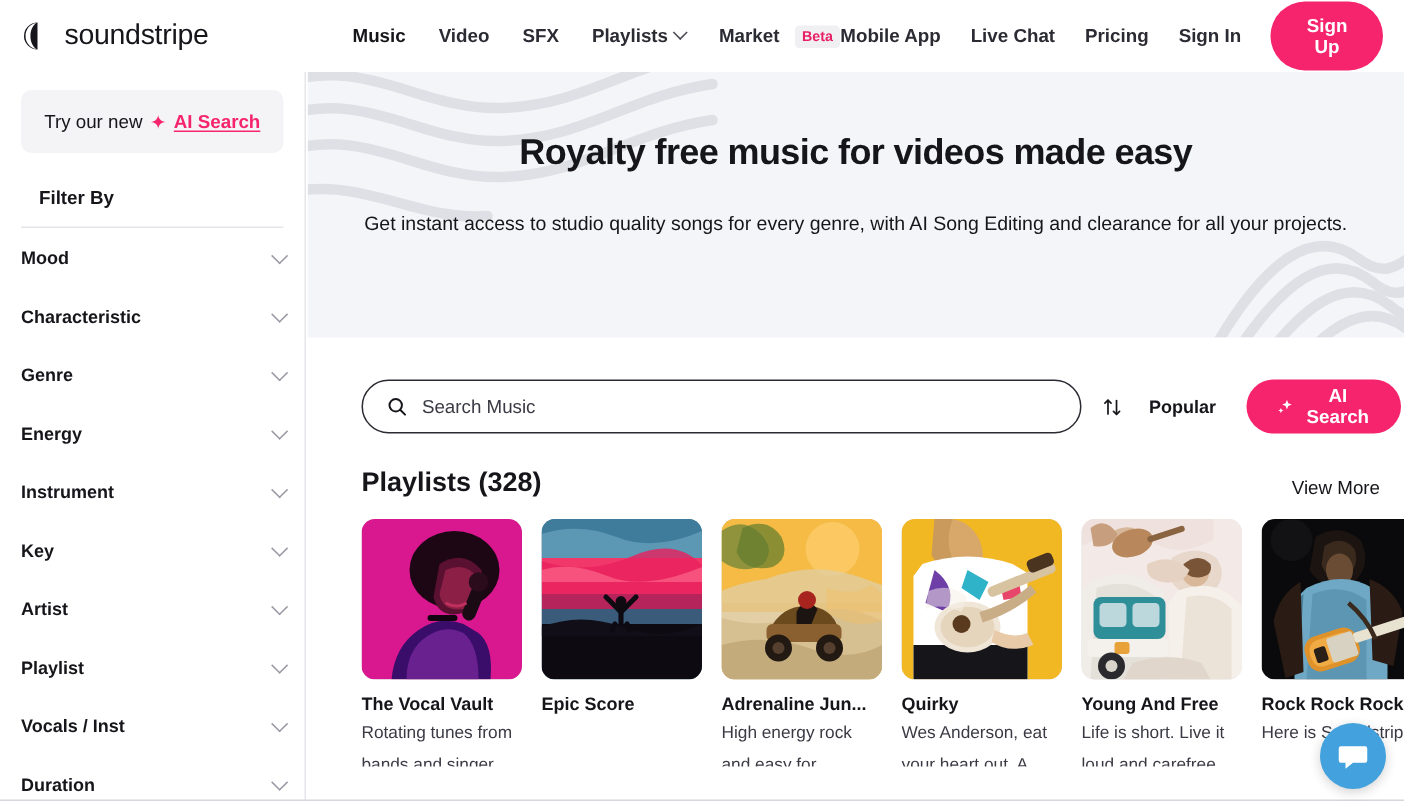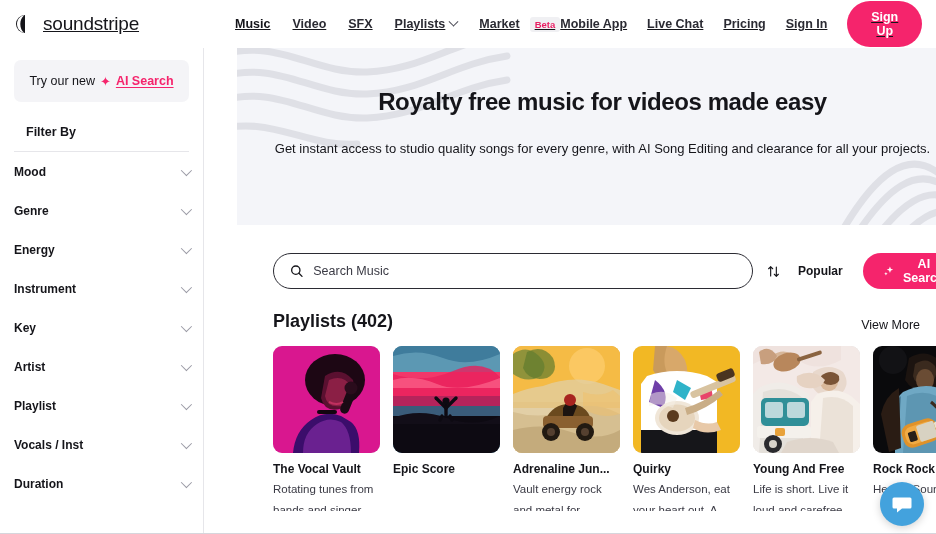--- a/index.html
+++ b/index.html
@@ -16,21 +16,20 @@
   
   .header {
     position: absolute;
     top: 0; left: 0;
     width: 936px; height: 48px;
     background: #ffffff;
     display: flex;
     align-items: center;
     padding: 0 14px 0 14px;
     z-index: 40;
-    text-decoration: underline;
   }
   .brand { display: flex; align-items: center; gap: 7px; }
   .brand-mark { width: 22px; height: 22px; position: relative; }
   .brand-name {
     font-size: 19px;
     font-weight: 400;
     letter-spacing: -0.2px;
     color: #15151a;
   }
   .nav-main {
@@ -146,21 +145,20 @@
     transform: rotate(45deg) translateY(-2px);
   }
 
   
   .content {
     position: absolute;
     top: 48px; left: 205px;
     width: 731px; height: 486px;
     background: #ffffff;
     overflow: hidden;
-    padding-left: 32px;
   }
   .hero {
     position: relative;
     width: 731px; height: 177px;
     background: #f4f5f9;
     overflow: hidden;
   }
   .hero svg { position: absolute; top: 0; left: 0; }
   .hero-inner {
     position: relative;
@@ -350,20 +348,24 @@
     <span class="ai-banner-pre">Try our new</span>
     <span class="sparkle">✦</span>
     <span class="ai-banner-link">AI Search</span>
   </div>
 
   <div class="filter-title">Filter By</div>
   <div class="filter-rule"></div>
 
   <div class="filter-item">
     <span class="filter-label">Mood</span>
+    <span class="filter-chev"></span>
+  </div>
+  <div class="filter-item">
+    <span class="filter-label">Characteristic</span>
     <span class="filter-chev"></span>
   </div>
   <div class="filter-item">
     <span class="filter-label">Genre</span>
     <span class="filter-chev"></span>
   </div>
   <div class="filter-item">
     <span class="filter-label">Energy</span>
     <span class="filter-chev"></span>
   </div>
@@ -440,21 +442,21 @@
     <button class="btn-aisearch">
       <svg width="15" height="15" viewBox="0 0 16 16">
         <path d="M9.5 1.2 L10.7 4.4 L13.9 5.6 L10.7 6.8 L9.5 10 L8.3 6.8 L5.1 5.6 L8.3 4.4 Z" fill="#ffffff"></path>
         <path d="M4 8.6 L4.7 10.3 L6.4 11 L4.7 11.7 L4 13.4 L3.3 11.7 L1.6 11 L3.3 10.3 Z" fill="#ffffff"></path>
       </svg>
       <span>AI Search</span>
     </button>
   </div>
 
   <div class="sec-head">
-    <h2 class="sec-title">Playlists (402)</h2>
+    <h2 class="sec-title">Playlists (328)</h2>
     <span class="view-more">View More</span>
   </div>
 
   <div class="cards">
 
     <div class="card">
       <div class="thumb">
         <svg width="107" height="107" viewBox="0 0 107 107">
           <rect width="107" height="107" fill="#d9178f"></rect>
           <ellipse cx="62" cy="34" rx="30" ry="26" fill="#1d0714"></ellipse>
@@ -517,21 +519,21 @@
             <circle cx="38" cy="86" r="4" fill="#554030"></circle>
             <circle cx="72" cy="86" r="9" fill="#221a12"></circle>
             <circle cx="72" cy="86" r="4" fill="#554030"></circle>
             <path d="M50 62 q6 -12 14 -2 l-4 10 h-10z" fill="#1c1410"></path>
             <circle cx="57" cy="54" r="6" fill="#a8241f"></circle>
           </g>
           <path d="M70 46 q18 6 30 -2 l7 6 v18 q-20 6 -37 -6z" fill="#f0bf6a" opacity="0.5"></path>
         </svg>
       </div>
       <div class="card-title">Adrenaline Jun...</div>
-      <div class="card-desc">Vault energy rock and metal for...</div>
+      <div class="card-desc">High energy rock and easy for...</div>
     </div>
 
     <div class="card">
       <div class="thumb">
         <svg width="107" height="107" viewBox="0 0 107 107">
           <rect width="107" height="107" fill="#f2b824"></rect>
           <path d="M26 0 q18 -2 26 14 q6 16 -4 26 q-18 8 -26 -8z" fill="#d8a86a"></path>
           <path d="M22 0 h12 q-6 18 2 30 q-10 6 -16 -6z" fill="#c99a5c"></path>
           <path d="M14 30 q30 -10 60 0 l10 6 v71 H8 V38z" fill="#ffffff"></path>
           <path d="M22 34 q16 12 8 28 l-14 -6 z" fill="#6f3fa8"></path>

